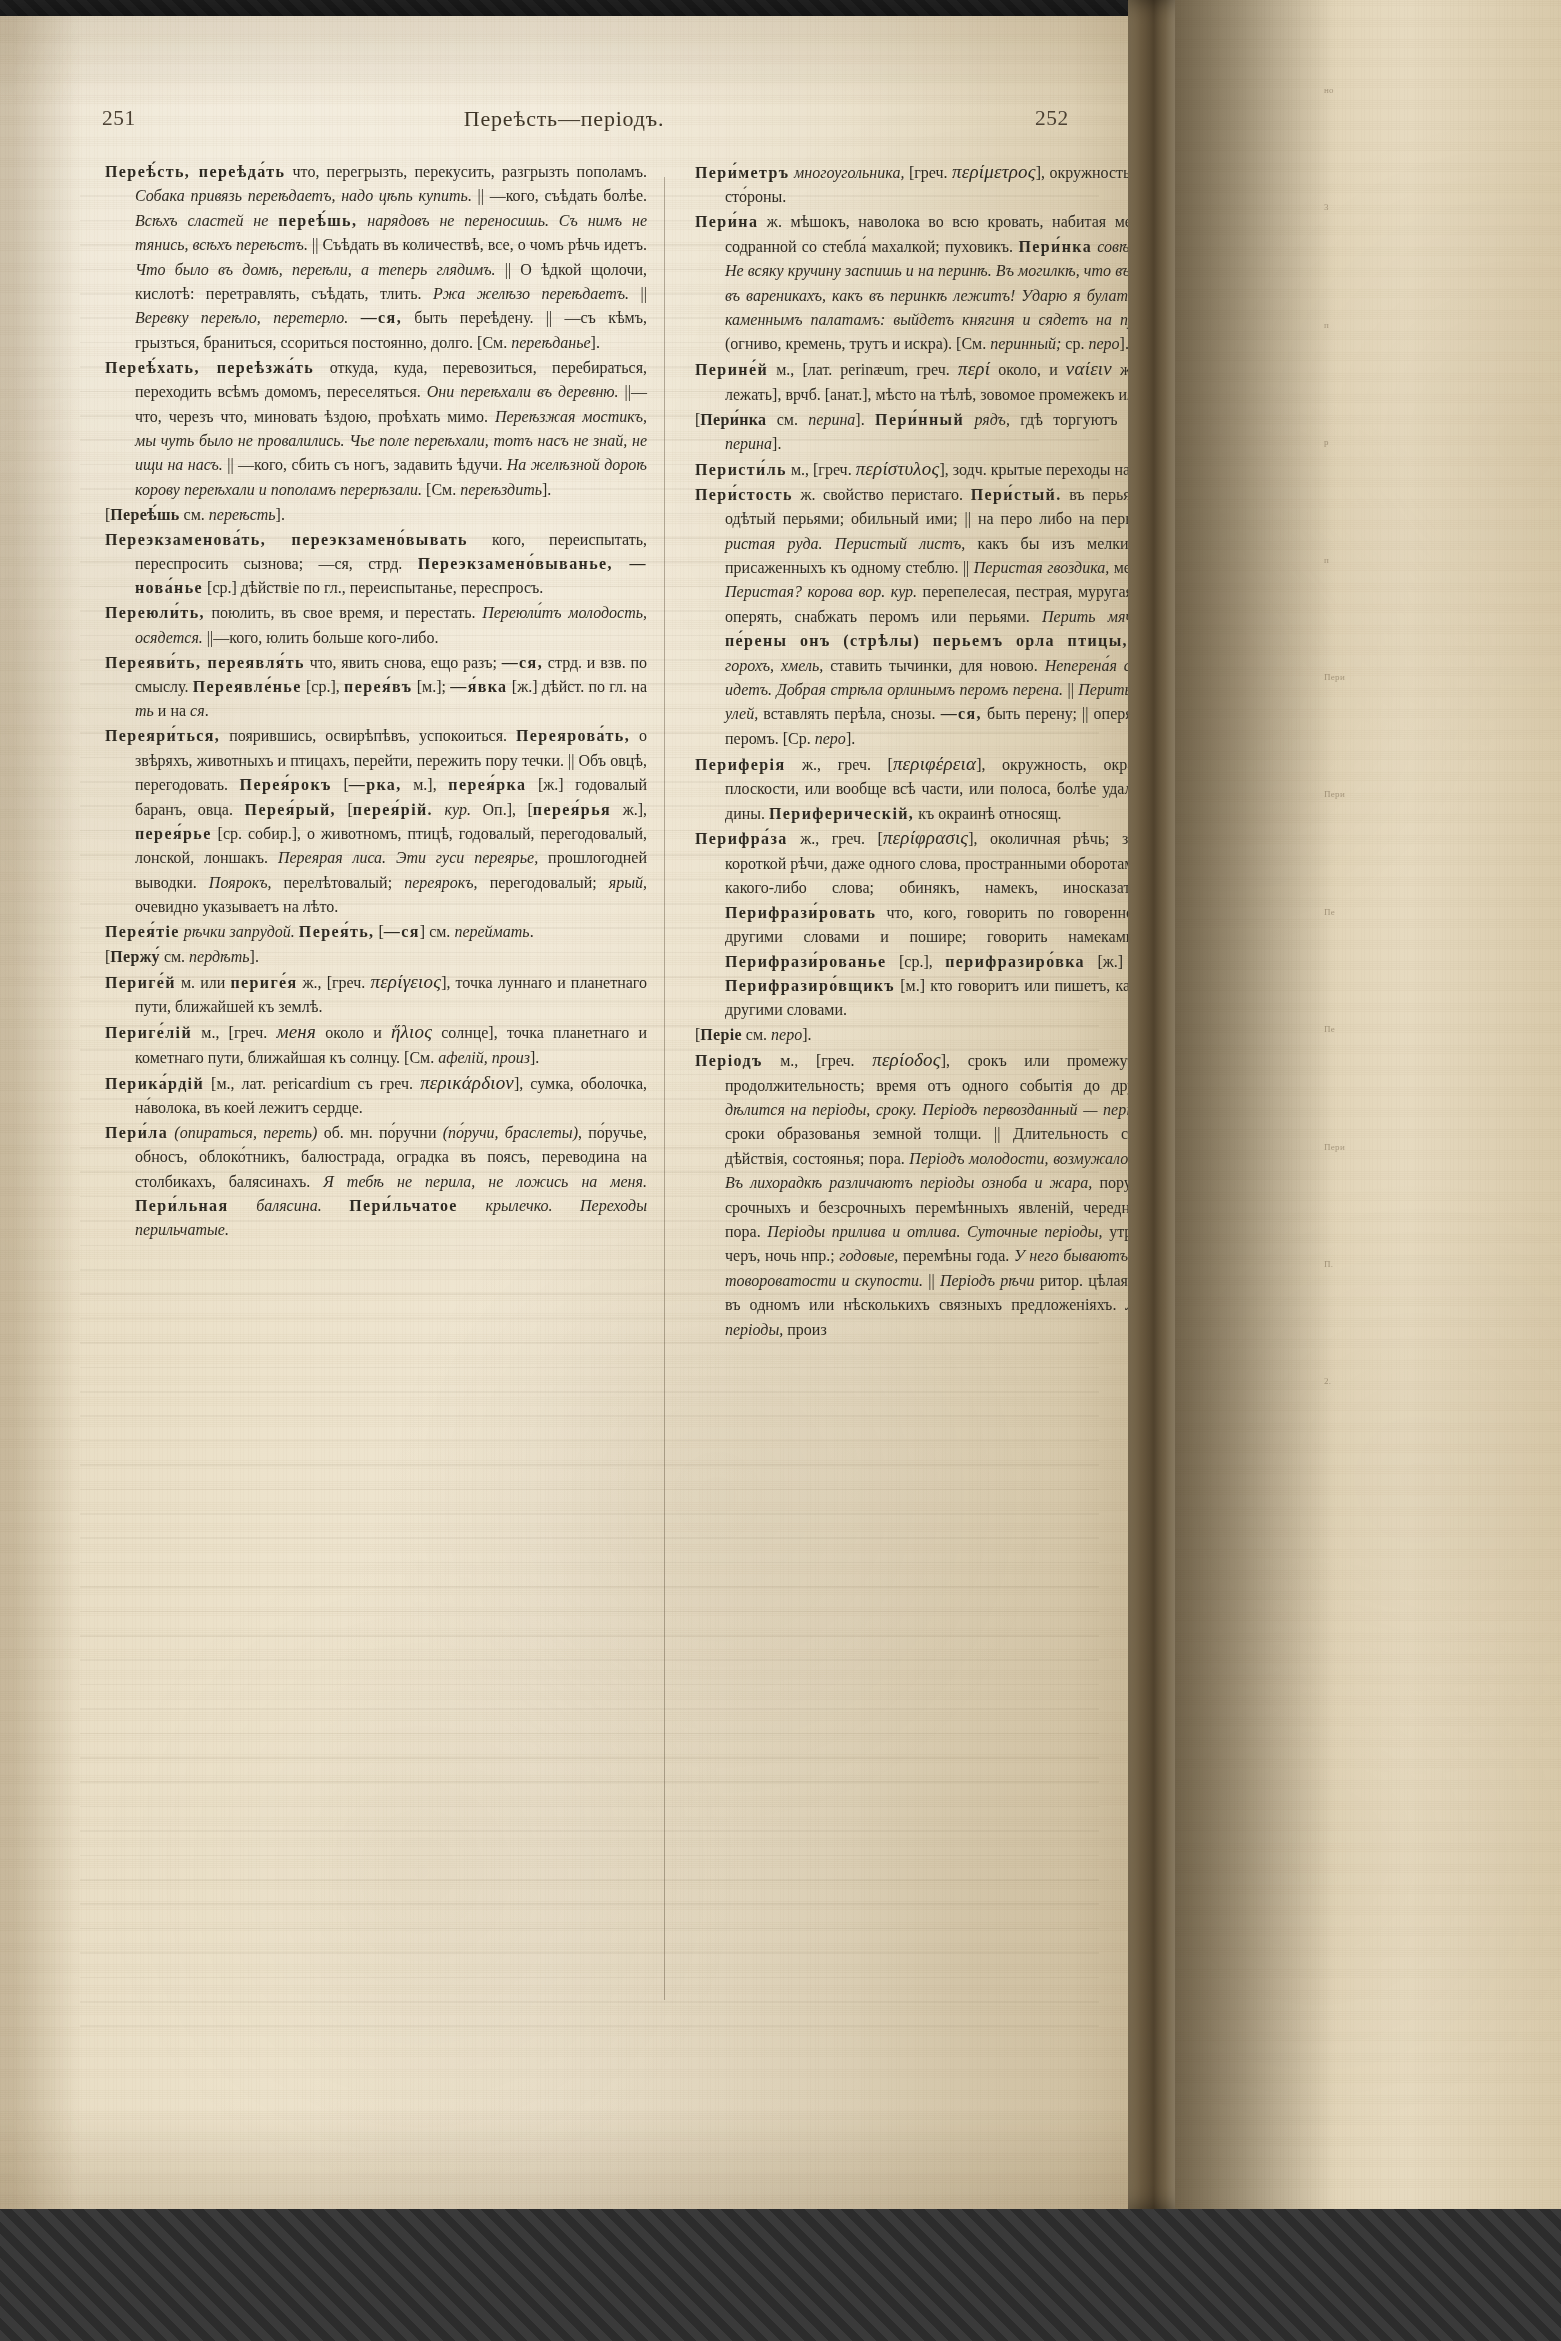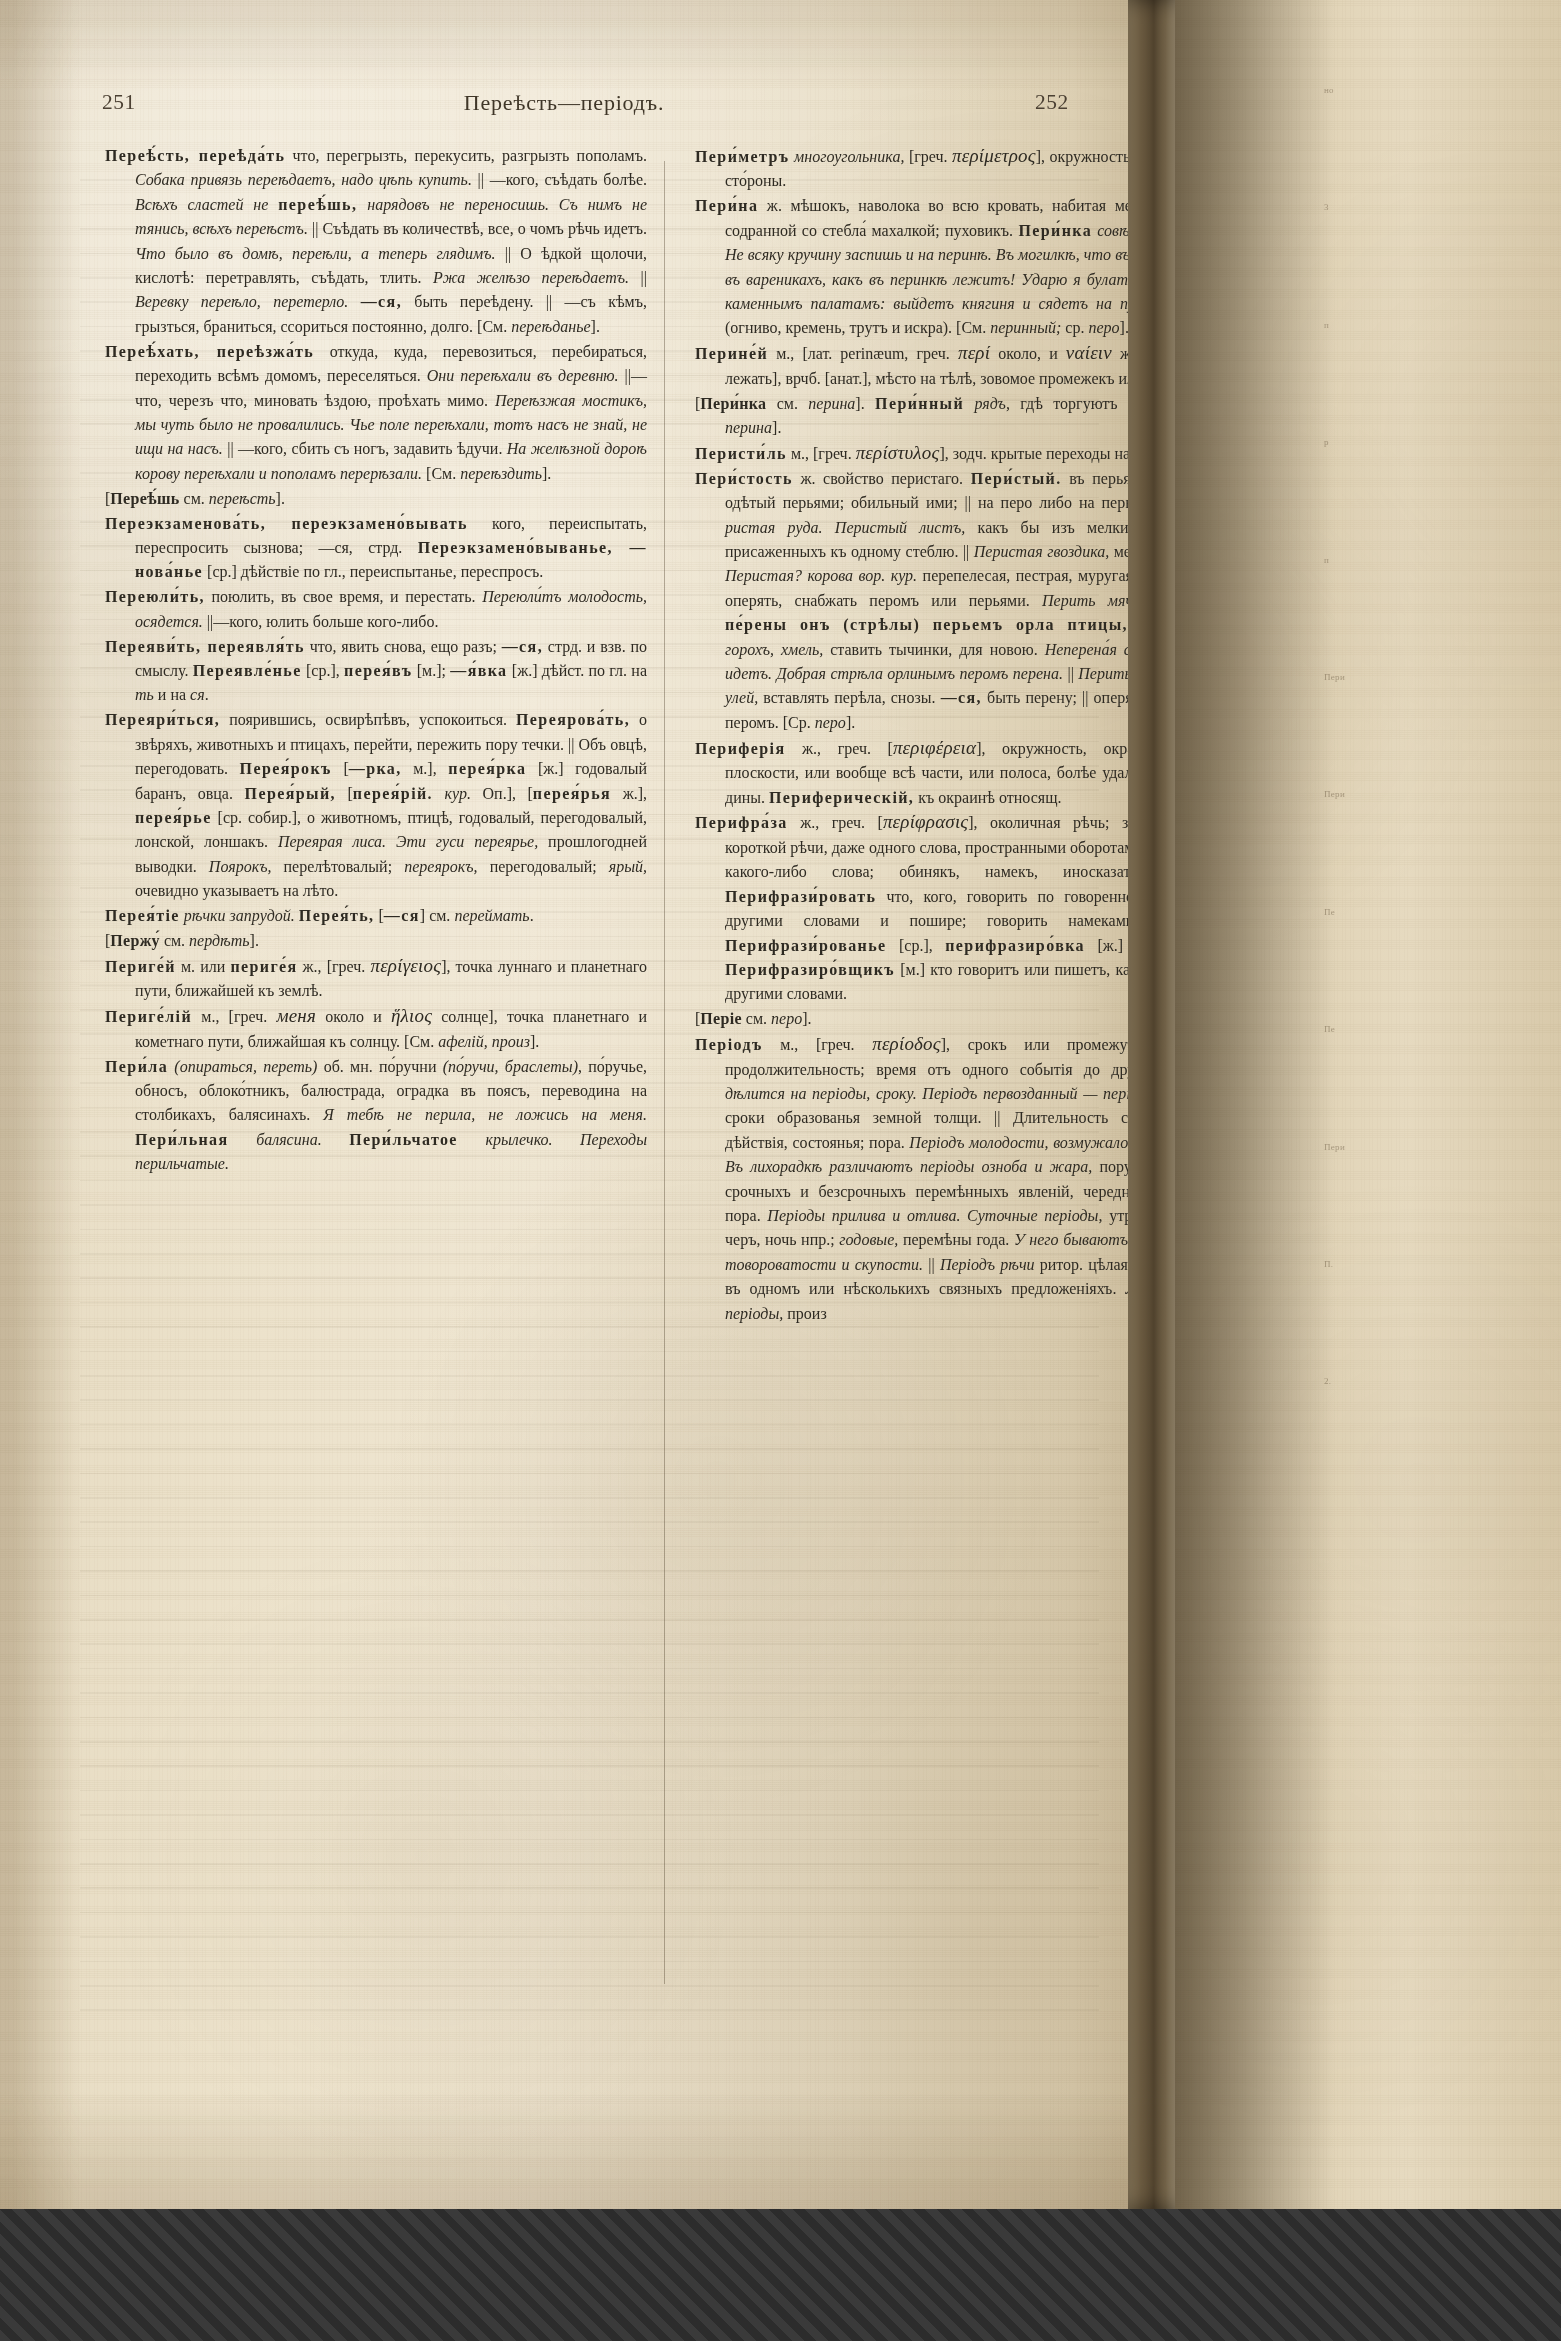--- a/index.html
+++ b/index.html
@@ -13,21 +13,21 @@
   .backdrop{
     position:absolute;inset:0;
     background:
       repeating-linear-gradient(45deg,#242424 0 7.5px,#1c1c1c 7.5px 15px),
       repeating-linear-gradient(-45deg,#2a2a2a 0 7.5px,#202020 7.5px 15px),
       #232323;
   }
 
   
   .page{
-    position:absolute;left:0;top:0;width:1128px;height:2209px;
+    position:absolute;left:0;top:16px;width:1128px;height:2209px;
     background:
       radial-gradient(115% 80% at 20% 12%, rgba(255,255,255,.42), rgba(255,255,255,0) 60%),
       radial-gradient(90% 70% at 85% 88%, rgba(150,126,86,.22), rgba(0,0,0,0) 65%),
       linear-gradient(90deg,#e7dcc3 0%,#ece2cb 22%,#efe6d2 48%,#e9dfc8 74%,#ddd0b4 94%,#cfc0a1 100%);
     box-shadow:0 0 32px rgba(0,0,0,.55);
     padding-left:11px;
   }
   
   .grain{
     position:absolute;inset:0;opacity:.5;mix-blend-mode:multiply;
@@ -146,20 +146,21 @@
       <p class="entry"><span class="hw-sp">Перeѣ́хать, перeѣзжа́ть</span> откуда, куда, перево­зиться, перебираться, переходить всѣмъ домомъ, переселяться. <span class="it">Они перeѣхали въ деревню.</span> ||— что, черезъ что, миновать ѣздою, проѣхать мимо. <span class="it">Перeѣзжая мостикъ, мы чуть было не провали­лись. Чье поле перeѣхали, тотъ насъ не знай, не ищи на насъ.</span> || —кого, сбить съ ногъ, задавить ѣдучи. <span class="it">На желѣзной дорoѣ корову перeѣхали и пополамъ перерѣзали.</span> [См. <span class="it">перeѣздить</span>].</p>
       <p class="entry">[<span class="hw">Перeѣ́шь</span> см. <span class="it">перeѣсть</span>].</p>
       <p class="entry"><span class="hw-sp">Переэкзаменова́ть, переэкзамено́вывать</span> кого, переиспытать, переспросить сызнова; —ся, стрд. <span class="hw-sp">Переэкзамено́выванье, —нова́нье</span> [ср.] дѣй­ствіе по гл., переиспытанье, переспросъ.</p>
       <p class="entry"><span class="hw-sp">Переюли́ть,</span> поюлить, въ свое время, и перестать. <span class="it">Переюли́тъ молодость, осядется.</span> ||—кого, юлить больше кого-либо.</p>
       <p class="entry"><span class="hw-sp">Переяви́ть, переявля́ть</span> что, явить снова, ещо разъ; <span class="hw-sp">—ся,</span> стрд. и взв. по смыслу. <span class="hw-sp">Переяв­ле́нье</span> [ср.], <span class="hw-sp">перея́въ</span> [м.]; <span class="hw-sp">—я́вка</span> [ж.] дѣйст. по гл. на <span class="it">ть</span> и на <span class="it">ся</span>.</p>
       <p class="entry"><span class="hw-sp">Переяри́ться,</span> поярившись, освирѣпѣвъ, успокоить­ся. <span class="hw-sp">Переярова́ть,</span> о звѣряхъ, животныхъ и птицахъ, перейти, пережить пору течки. || Объ овцѣ, пере­годовать. <span class="hw-sp">Перея́рокъ</span> [<span class="hw-sp">—рка,</span> м.], <span class="hw-sp">перея́рка</span> [ж.] годовалый баранъ, овца. <span class="hw-sp">Перея́рый,</span> [<span class="hw-sp">пе­рея́рій.</span> <span class="it">кур.</span> Оп.], [<span class="hw-sp">перея́рья</span> ж.], <span class="hw-sp">перея́рье</span> [ср. собир.], о животномъ, птицѣ, годовалый, перегодо­валый, лонской, лоншакъ. <span class="it">Переярая лиса. Эти гуси переярье,</span> прошлогодней выводки. <span class="it">Поярокъ,</span> перелѣтовалый; <span class="it">переярокъ,</span> перегодовалый; <span class="it">ярый,</span> очевидно указываетъ на лѣто.</p>
       <p class="entry"><span class="hw-sp">Перея́тіе</span> <span class="it">рѣчки запрудой.</span> <span class="hw-sp">Перея́ть,</span> [<span class="hw-sp">—ся</span>] см. <span class="it">перeймать</span>.</p>
       <p class="entry">[<span class="hw">Пержу́</span> см. <span class="it">пердѣть</span>].</p>
       <p class="entry"><span class="hw-sp">Периге́й</span> м. или <span class="hw-sp">периге́я</span> ж., [греч. <span class="gr">περίγειος</span>], точ­ка луннаго и планетнаго пути, ближайшей къ землѣ.</p>
       <p class="entry"><span class="hw-sp">Периге́лій</span> м., [греч. <span class="gr">меня</span> около и <span class="gr">ἥλιος</span> солнце], точка планетнаго и кометнаго пути, ближайшая къ солнцу. [См. <span class="it">афелій, произ</span>].</p>
+      <p class="entry"><span class="hw-sp">Перика́рдій</span> [м., лат. pericardium съ греч. <span class="gr">περικάρ­διον</span>], сумка, оболочка, на́волока, въ коей ле­житъ сердце.</p>
       <p class="entry"><span class="hw-sp">Пери́ла</span> <span class="it">(опираться, переть)</span> об. мн. по́ручни <span class="it">(по́­ручи, браслеты)</span>, по́ручье, обносъ, облоко́тникъ, балюстрада, оградка въ поясъ, переводина на столбикахъ, балясинахъ. <span class="it">Я тебѣ не перила, не ложись на меня.</span> <span class="hw-sp">Пери́льная</span> <span class="it">балясина.</span> <span class="hw-sp">Пери́ль­чатое</span> <span class="it">крылечко. Переходы перильчатые.</span></p>
     </div>
   <div class="col col-right" id="colRight">
       <p class="entry"><span class="hw-sp">Пери́метръ</span> <span class="it">многоугольника,</span> [греч. <span class="gr">περίμετρος</span>], окруж­ность, все очертанье, сто́роны.</p>
       <p class="entry"><span class="hw-sp">Пери́на</span> ж. мѣшокъ, наволока во всю кровать, на­битая мелкимъ перомъ, содранной со стебла́ махалкой; пуховикъ. <span class="hw-sp">Пери́нка</span> <span class="it">совѣсти не замѣ­на. Не всяку кручину заспишь и на перинѣ. Въ могилкѣ, что въ перинкѣ. Душа въ вареникахъ, какъ въ перинкѣ лежитъ! Ударю я булатомъ по бѣлымъ каменнымъ палатамъ: выйдетъ княгиня и сядетъ на пуховую перину?</span> (огниво, кремень, трутъ и искра). [См. <span class="it">перинный;</span> ср. <span class="it">перо</span>].</p>
       <p class="entry"><span class="hw-sp">Перине́й</span> м., [лат. perinæum, греч. <span class="gr">περί</span> около, и <span class="gr">ναίειν</span> жить пребывать, лежать], врчб. [анат.], мѣ­сто на тѣлѣ, зовомое промежекъ или такъ.</p>
       <p class="entry">[<span class="hw">Пери́нка</span> см. <span class="it">перина</span>]. <span class="hw-sp">Пери́нный</span> <span class="it">рядъ,</span> гдѣ тор­гуютъ перинами. [Ср. <span class="it">перина</span>].</p>
       <p class="entry"><span class="hw-sp">Перисти́ль</span> м., [греч. <span class="gr">περίστυλος</span>], зодч. крытые пе­реходы на столпахъ.</p>
       <p class="entry"><span class="hw-sp">Пери́стость</span> ж. свойство перистаго. <span class="hw-sp">Пери́стый.</span> въ перьяхъ, оперенный, одѣтый перьями; обиль­ный ими; || на перо либо на перья похожій. <span class="it">Пе­ристая руда. Перистый листъ,</span> какъ бы изъ мелкихъ листочковъ, присаженныхъ къ одному стеблю. || <span class="it">Перистая гвоздика,</span> мелко-махровая. || <span class="it">Перистая? корова вор. кур.</span> перепелесая, пестрая, муругая. <span class="hw-sp">Пери́ть</span> что, оперять, снабжать перомъ или перьями. <span class="it">Перить мячъ, стрѣлу.</span> <span class="hw-sp">А пе́рeны онъ (стрѣлы) перьемъ орла птицы,</span> стар. <span class="it">Перить горохъ, хмель,</span> ставить тычинки, для новою. <span class="it">Не­перена́я стрѣла въ бокъ идетъ. Добрая стрѣла орлинымъ перомъ перена.</span> || <span class="it">Перить</span> или сножнвать <span class="it">улей,</span> вставлять перѣла, снозы. <span class="hw-sp">—ся,</span> быть пе­рену; || оперяться, обрастать перомъ. [Ср. <span class="it">перо</span>].</p>
       <p class="entry"><span class="hw-sp">Периферія</span> ж., греч. [<span class="gr">περιφέρεια</span>], окружность, окраина округлой плоскости, или вообще всѣ части, или полоса, болѣе удаленныя отъ сре­дины. <span class="hw-sp">Периферическій,</span> къ окраинѣ относящ.</p>

